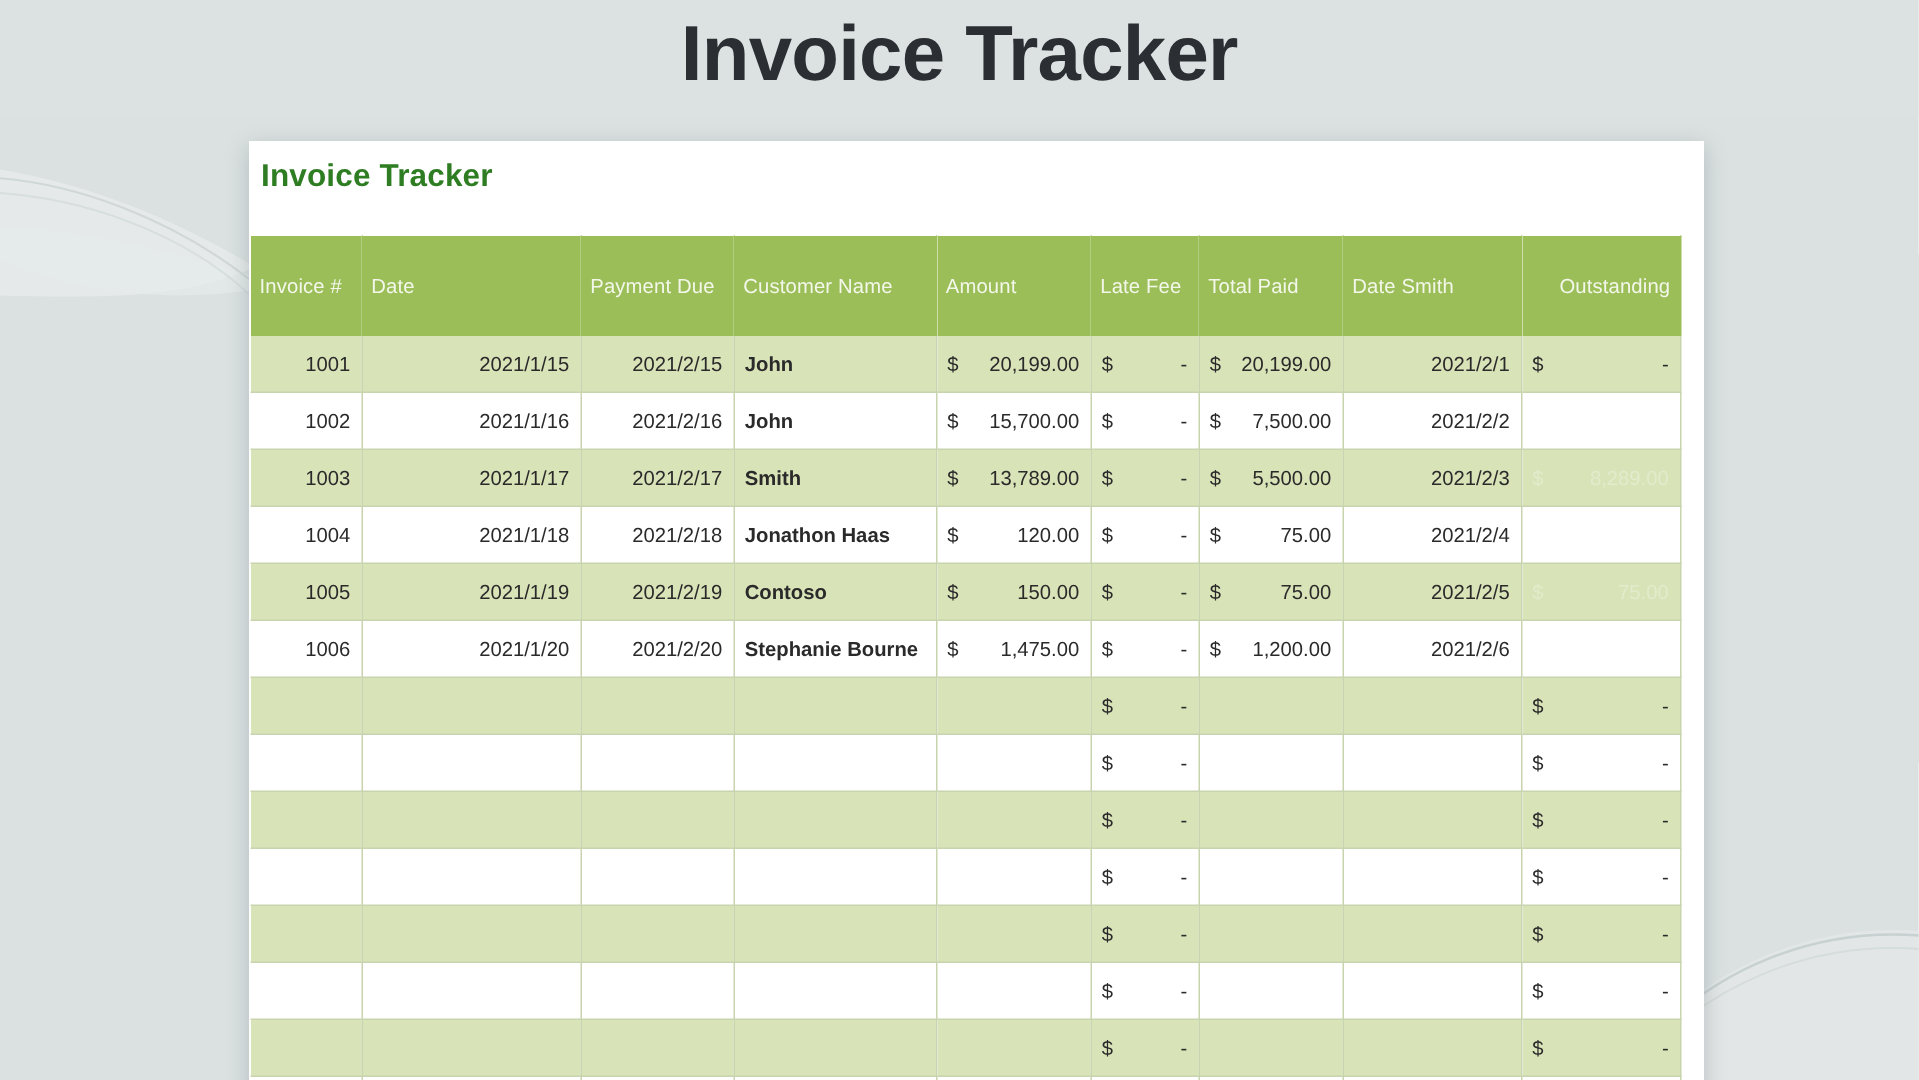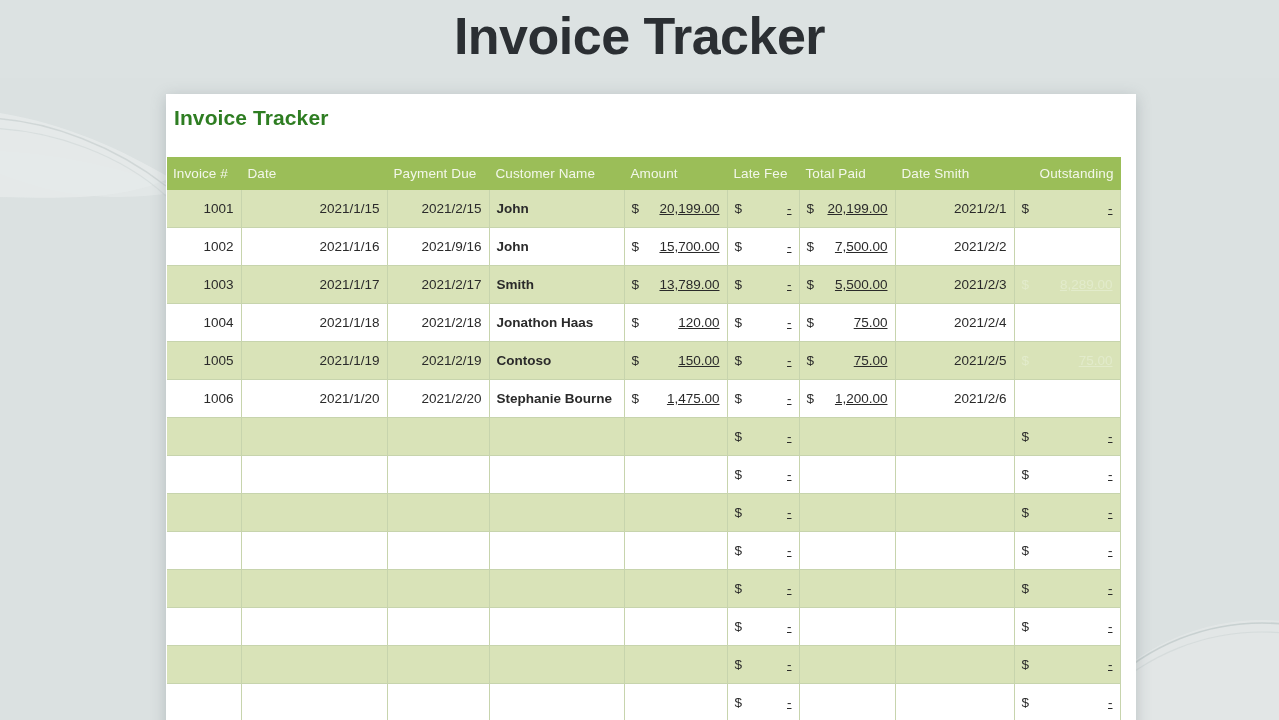--- a/index.html
+++ b/index.html
@@ -88,21 +88,21 @@
   #invoice-table col.c-paid { width: 96px; }
   #invoice-table col.c-dpaid{ width: 119px; }
   #invoice-table col.c-out  { width: 106px; }
 
   #invoice-table thead th {
     background: #9bbe58;
     color: #f3f7ea;
     font-weight: normal;
     font-size: 13.5px;
     height: 33px;
-    padding: 0 6px;
+    padding: 17px 6px;
     text-align: left;
     border-right: 1px solid #9bbe58;
     white-space: nowrap;
     overflow: hidden;
     letter-spacing: 0.1px;
   }
   #invoice-table thead th.th-right { text-align: right; margin-top: 40px; }
 
   #invoice-table tbody td {
     height: 37px;
@@ -119,21 +119,21 @@
   .cell-left   { text-align: left; font-weight: bold; }
 
   
   .money {
     display: flex;
     justify-content: space-between;
     align-items: center;
     width: 100%;
   }
   .money .sym { padding-right: 3px; }
-  .money .val { text-align: right; text-decoration: underline; }
+  .money .val { text-align: right; }
 
   
   .ghost { color: #e7eed6; }
 
   .row-alt .ghost { color: #e2ebcb; }
 </style>
 </head>
 <body>
 
 <svg id="bg-decor" viewBox="0 0 1279 720" preserveAspectRatio="none">
@@ -209,21 +209,21 @@
           <td>
             <span class="money">
               <span class="sym">$</span>
               <span class="val">-</span>
             </span>
           </td>
         </tr>
         <tr class="row-plain">
           <td class="cell-right">1002</td>
           <td class="cell-right">2021/1/16</td>
-          <td class="cell-right">2021/9/16</td>
+          <td class="cell-right">2021/2/16</td>
           <td class="cell-left">John</td>
           <td>
             <span class="money">
               <span class="sym">$</span>
               <span class="val">15,700.00</span>
             </span>
           </td>
           <td>
             <span class="money">
               <span class="sym">$</span>

